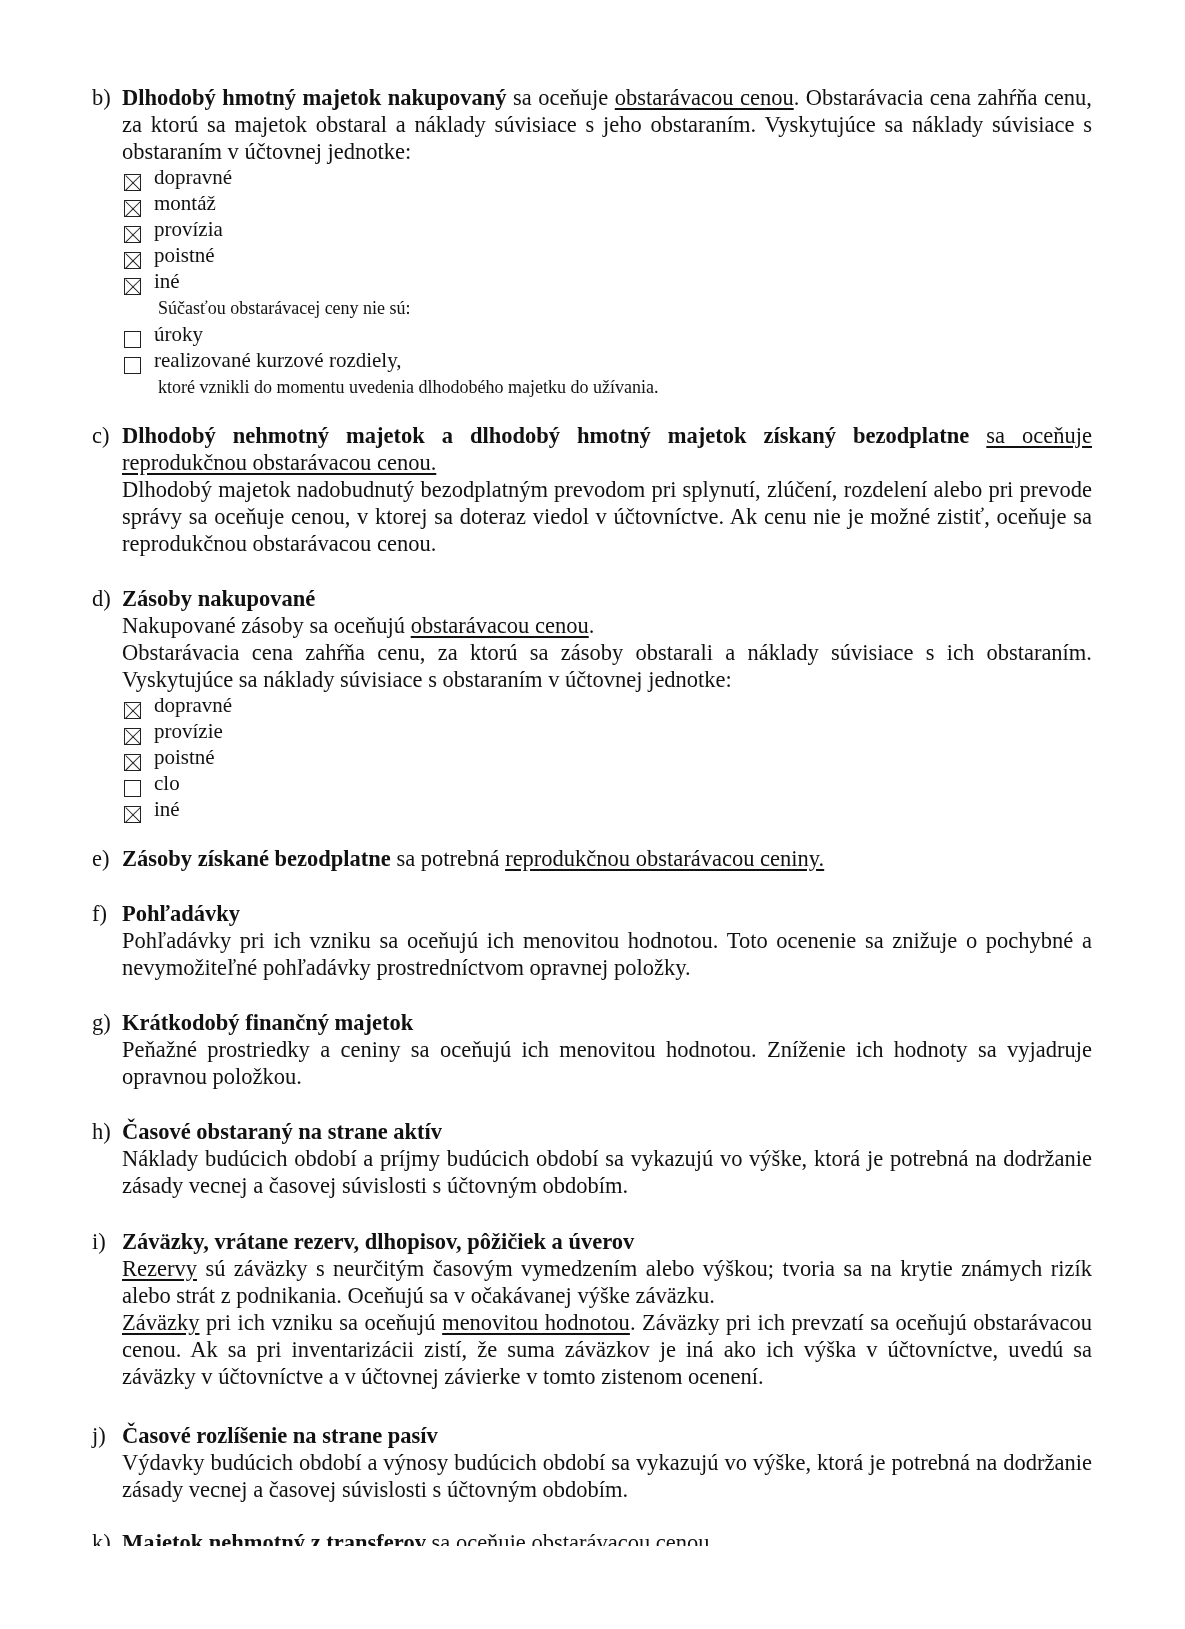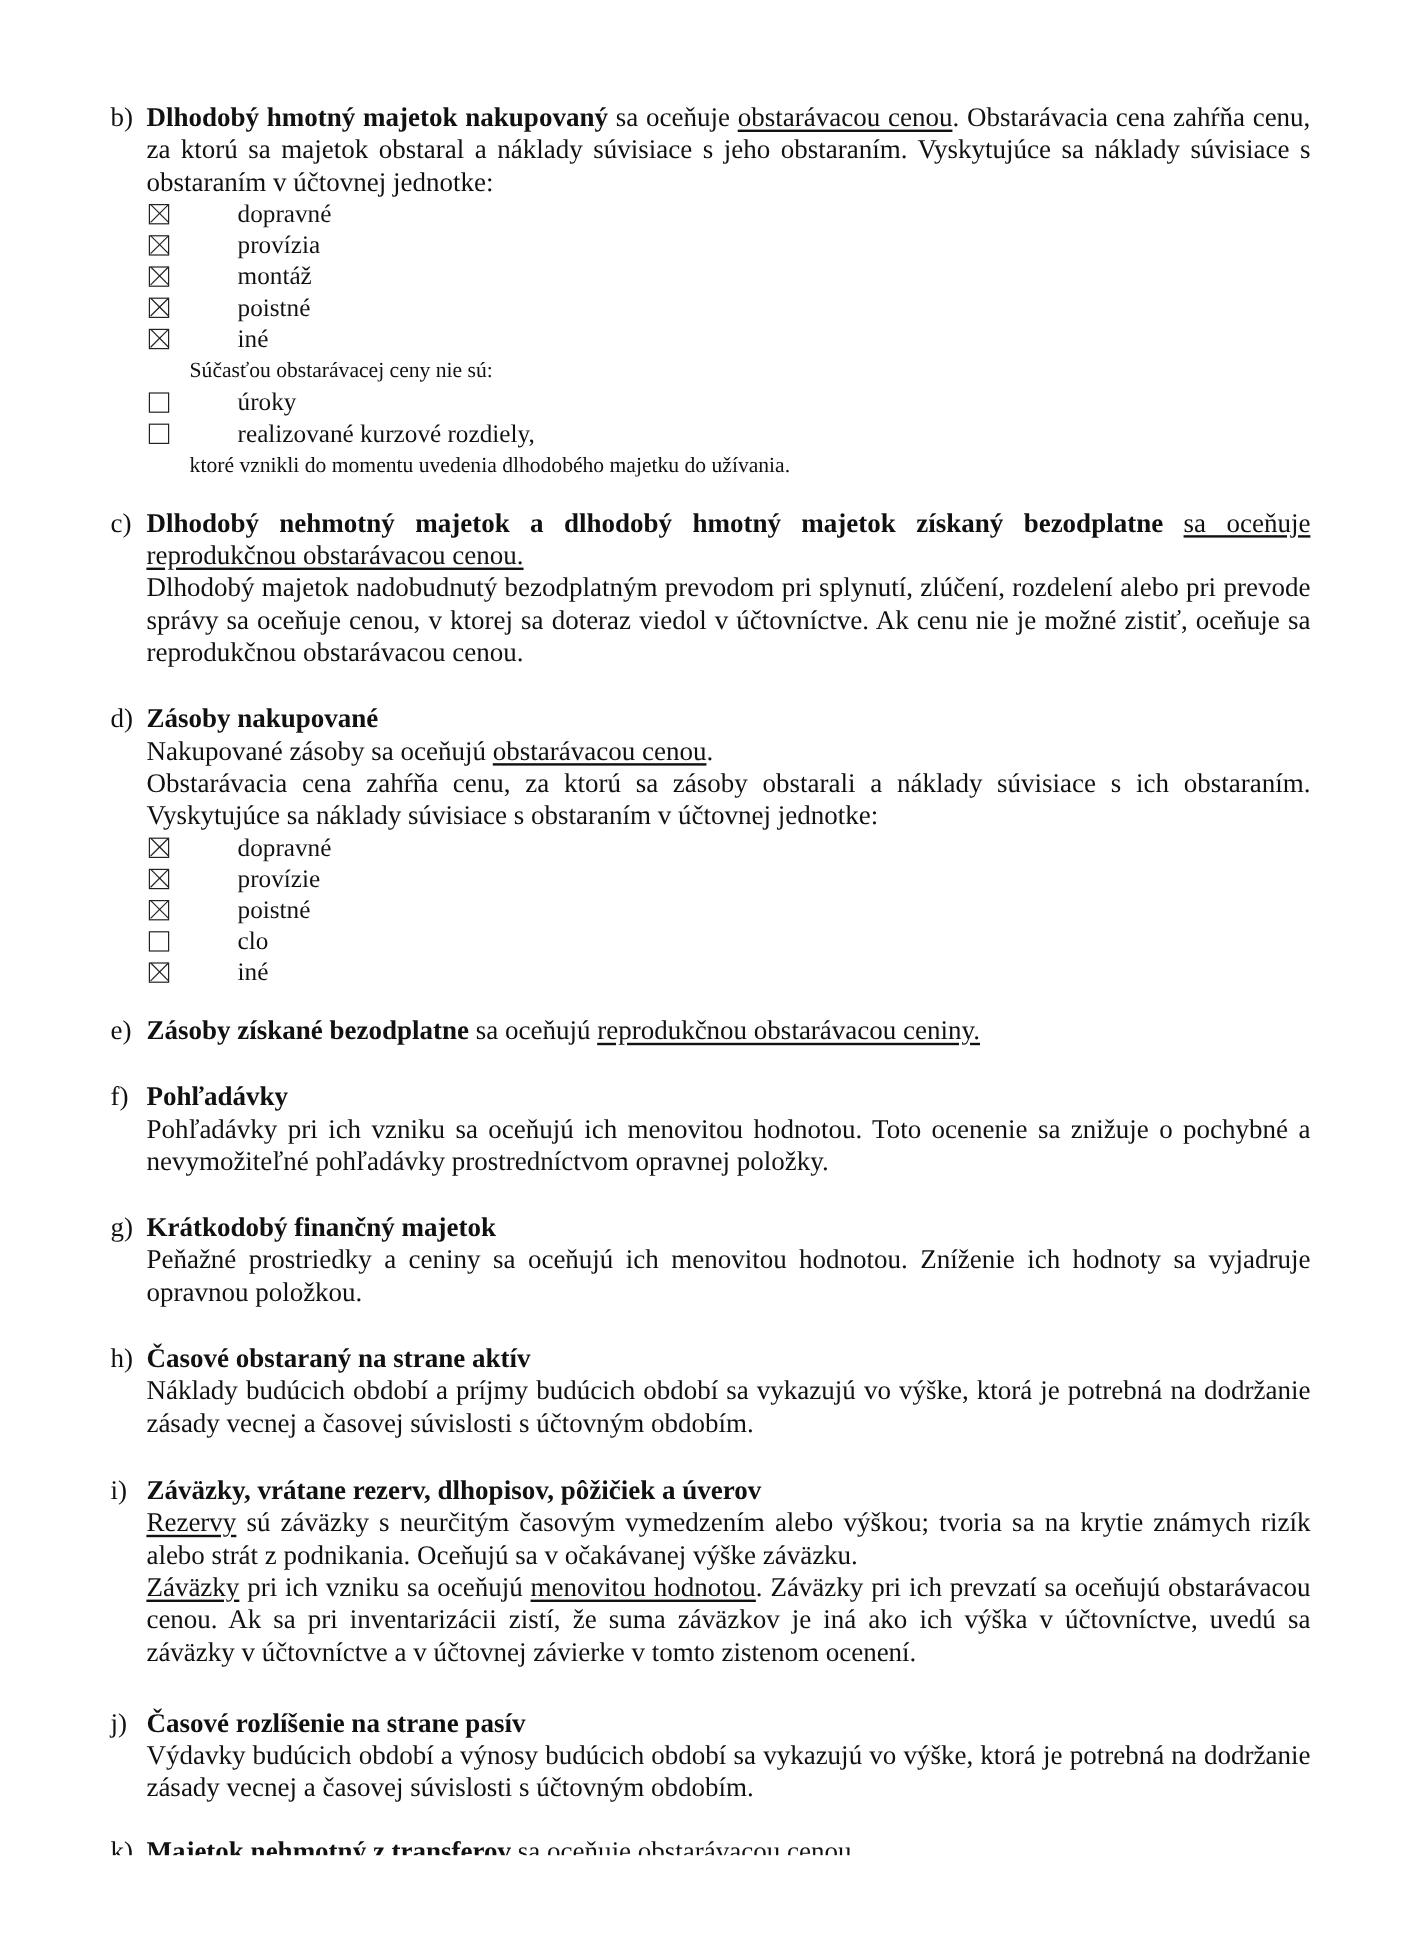--- a/index.html
+++ b/index.html
@@ -10,21 +10,21 @@
     font-size: 22.5px;
     line-height: 27px;
   }
   .page { position: absolute; left: 0; top: 0; width: 1185px; height: 1629px; overflow: hidden; }
   .sec { position: absolute; left: 92px; width: 1000px; }
   .lbl { position: absolute; left: 0; top: 0; width: 30px; }
   .body { margin-left: 30px; width: 970px; }
   .just { text-align: justify; text-align-last: left; }
   b { font-weight: bold; }
   u { text-decoration: underline; text-underline-offset: 3px; }
-  .cb-row { display: flex; align-items: center; height: 26px; gap: 44px; }
+  .cb-row { display: flex; align-items: flex-end; height: 26px; }
   .cb {
     width: 17px; height: 17px; border: 1.3px solid #222; box-sizing: border-box;
     position: relative; margin-right: 13px; margin-left: 2px; flex: none; background: #fff;
   }
   .cb.checked::before, .cb.checked::after {
     content: ""; position: absolute; left: 50%; top: 50%; width: 21px; height: 1.2px; background: #222;
   }
   .cb.checked::before { transform: translate(-50%,-50%) rotate(45deg); }
   .cb.checked::after { transform: translate(-50%,-50%) rotate(-45deg); }
   .indent-note { padding-left: 36px; font-size: 18px; }
@@ -39,25 +39,25 @@
     <span class="lbl">b)</span>
     <div class="body">
       <div class="just"><b>Dlhodobý hmotný majetok nakupovaný</b><span> sa oceňuje </span><u>obstarávacou cenou</u><span>. Obstarávacia cena zahŕňa cenu, za ktorú sa majetok obstaral a náklady súvisiace s jeho obstaraním. Vyskytujúce sa náklady súvisiace s obstaraním v účtovnej jednotke:</span></div>
       <div id="b-included">
           <div class="cb-row">
             <span class="cb checked"></span>
             <span class="cb-label">dopravné</span>
           </div>
           <div class="cb-row">
             <span class="cb checked"></span>
-            <span class="cb-label">provízia</span>
+            <span class="cb-label">montáž</span>
           </div>
           <div class="cb-row">
             <span class="cb checked"></span>
-            <span class="cb-label">montáž</span>
+            <span class="cb-label">provízia</span>
           </div>
           <div class="cb-row">
             <span class="cb checked"></span>
             <span class="cb-label">poistné</span>
           </div>
           <div class="cb-row">
             <span class="cb checked"></span>
             <span class="cb-label">iné</span>
           </div>
         </div>
@@ -111,21 +111,21 @@
             <span class="cb checked"></span>
             <span class="cb-label">iné</span>
           </div>
         </div>
     </div>
   </div>
 
   <div class="sec" style="top:845px;">
     <span class="lbl">e)</span>
     <div class="body">
-      <div><b>Zásoby získané bezodplatne</b><span> sa oceňujú </span><u>reprodukčnou obstarávacou ceniny.</u></div>
+      <div><b>Zásoby získané bezodplatne</b><span> sa potrebná </span><u>reprodukčnou obstarávacou ceniny.</u></div>
     </div>
   </div>
 
   <div class="sec" style="top:900px;">
     <span class="lbl">f)</span>
     <div class="body">
       <div><b>Pohľadávky</b></div>
       <div class="just">Pohľadávky pri ich vzniku sa oceňujú ich menovitou hodnotou. Toto ocenenie sa znižuje o pochybné a nevymožiteľné pohľadávky prostredníctvom opravnej položky.</div>
     </div>
   </div>

